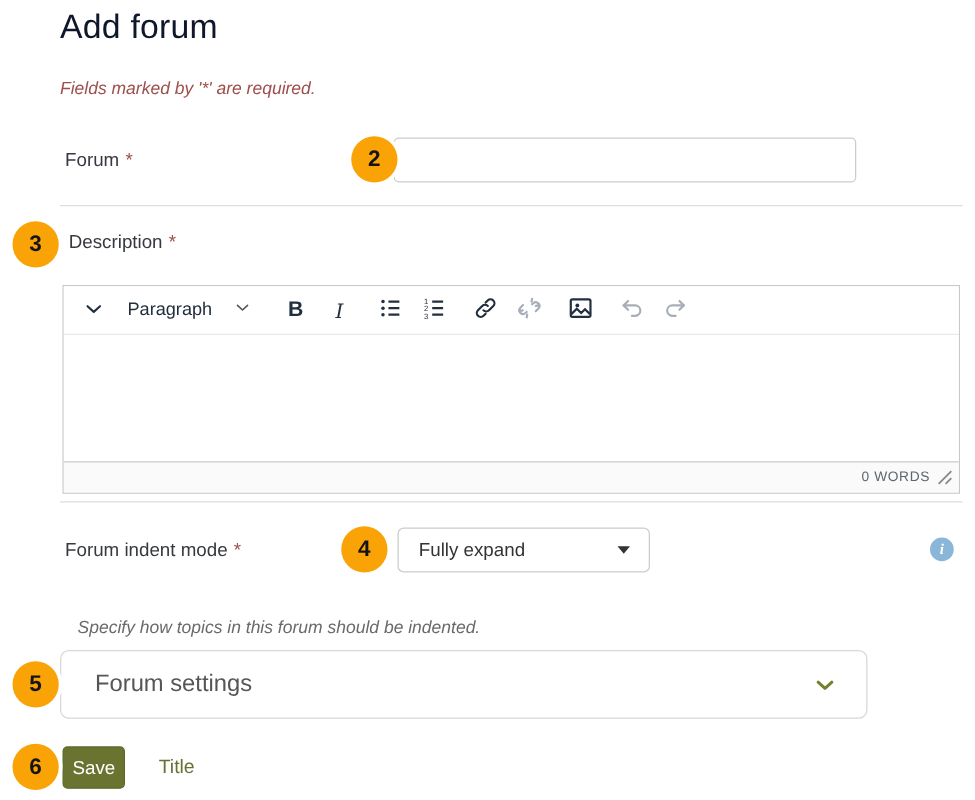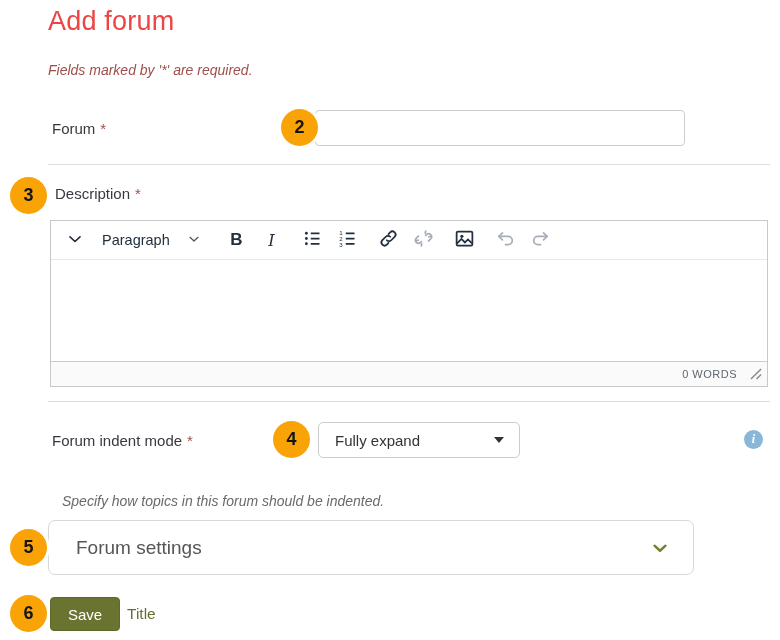--- a/index.html
+++ b/index.html
@@ -3,21 +3,21 @@
 <meta charset="utf-8">
 <style>
   * { box-sizing: border-box; }
   body { margin: 0; background: #fff; }
   .page {
     position: relative; width: 780px; height: 640px; background: #fff;
     font-family: "Liberation Sans", sans-serif; overflow: hidden;
   }
   .page-title {
     position: absolute; left: 48px; top: 6px; margin: 0;
-    font-size: 27px; font-weight: 300; color: #ef4444; letter-spacing: .2px;
+    font-size: 27px; font-weight: 300; color: #0f172a; letter-spacing: .2px;
   }
   .required-note {
     position: absolute; left: 48px; top: 62px; margin: 0;
     font-style: italic; font-size: 14px; color: #9e4f4b;
   }
   .lbl { position: absolute; font-size: 15px; color: #36393f; }
   .req { color: #9e4f4b; margin-left: 5px; }
   .lbl-title  { left: 52px; top: 120px; }
   .lbl-desc   { left: 55px; top: 185px; }
   .lbl-indent { left: 52px; top: 432px; }
@@ -37,21 +37,21 @@
     display: flex; align-items: center; justify-content: center;
     box-shadow: 0 0 0 3px #fff; z-index: 6;
   }
   .b2 { left: 281px; top: 109px; }
   .b3 { left: 10px;  top: 177px; }
   .b4 { left: 273px; top: 421px; }
   .b5 { left: 10px;  top: 529px; }
   .b6 { left: 10px;  top: 595px; }
 
   .editor {
-    position: absolute; left: 50px; top: 220px; width: 718px; height: 167px;
+    position: absolute; left: 50px; top: 228px; width: 718px; height: 167px;
     border: 1px solid #c8c8c8; background: #fff; display: flex; flex-direction: column;
   }
   .toolbar {
     height: 39px; flex: none; display: flex; align-items: center;
     padding: 0 6px; border-bottom: 1px solid #e8e8e8; background: #fff;
   }
   .tb {
     height: 30px; min-width: 33px; margin: 0 1px; padding: 0;
     display: flex; align-items: center; justify-content: center;
     background: none; border: 0; border-radius: 3px; color: #222f3e; cursor: pointer;
@@ -61,21 +61,21 @@
   .tb-paragraph {
     min-width: 118px; justify-content: space-between; padding: 0 9px;
     font-size: 14.5px; color: #222f3e; margin-right: 8px;
   }
   .tb-bold { font-weight: 700; font-size: 17px; }
   .tb-italic { font-family: "DejaVu Serif", serif; font-style: italic; font-size: 16px; }
   .gap { margin-left: 7px; }
   .editor-body { flex: 1; background: #fff; cursor: text; }
   .statusbar {
     height: 25px; flex: none; border-top: 1px solid #ccc; background: #fafafa;
-    display: flex; align-items: center; justify-content: flex-end; padding: 0 5px; gap: 13px;
+    display: flex; align-items: center; justify-content: flex-end; padding: 0 5px; gap: 6px;
   }
   .wordcount { font-size: 11px; color: #5d6670; letter-spacing: .5px; }
   .grip { display: flex; align-items: center; cursor: nwse-resize; }
 
   .select-box {
     position: absolute; left: 318px; top: 422px; width: 202px; height: 36px;
     border: 1px solid #ccc; border-radius: 5px; background: #fff; cursor: pointer;
     display: flex; align-items: center; justify-content: space-between;
     padding: 0 15px 0 16px; font-size: 15px; color: #333;
   }
@@ -99,21 +99,21 @@
   .panel {
     position: absolute; left: 48px; top: 520px; width: 646px; height: 55px;
     border: 1px solid #d8d8d8; border-radius: 7px; background: #fff; cursor: pointer;
     display: flex; align-items: center; justify-content: space-between;
     padding: 0 22px 0 27px;
   }
   .panel-label { font-size: 19px; color: #565656; }
   .panel-chevron { display: flex; align-items: center; color: #75802f; }
 
   .save-btn {
-    position: absolute; left: 50px; top: 597px; height: 34px; padding: 0 17px;
+    position: absolute; left: 50px; top: 597px; height: 34px; padding: 0 7px;
     background: #6b7331; border: 1px solid #5f682b; border-radius: 4px;
     color: #fff; font-size: 15px; font-family: inherit; cursor: pointer;
   }
   .cancel-link {
     position: absolute; left: 127px; top: 605px;
     color: #667030; font-size: 15.5px; text-decoration: none; cursor: pointer;
   }
 </style>
 </head>
 <body>

